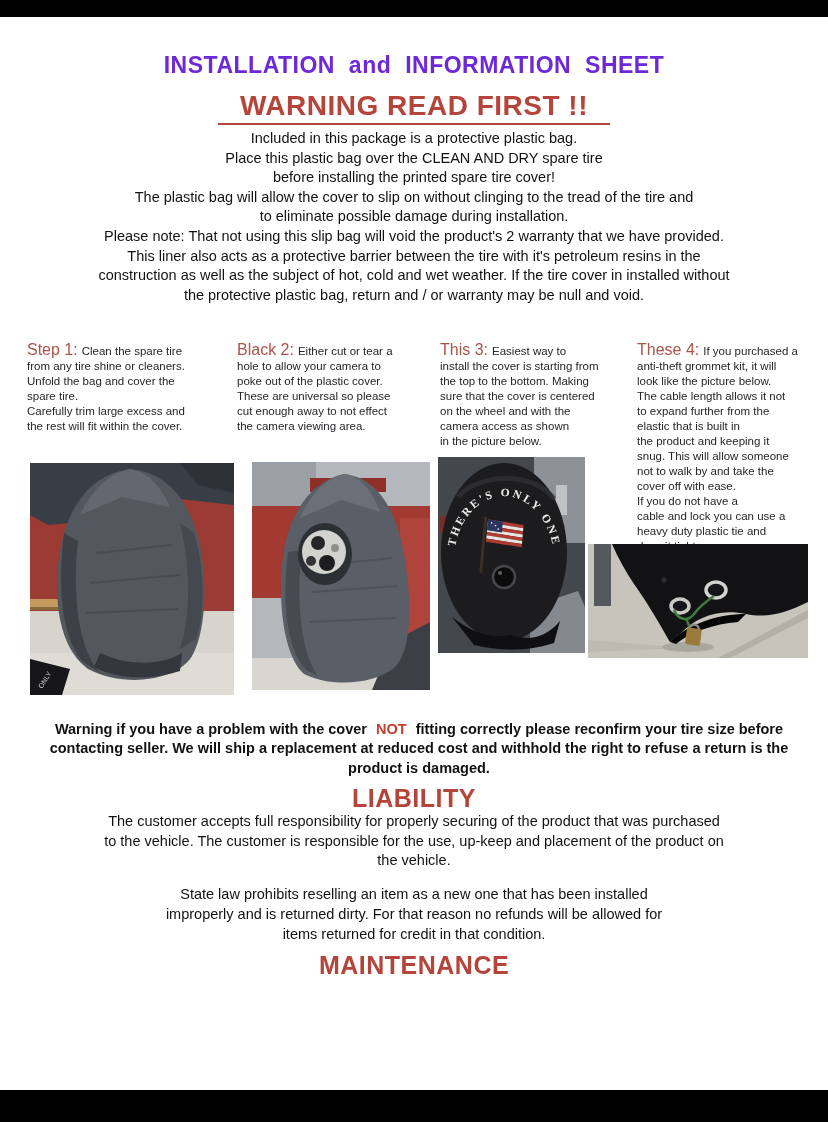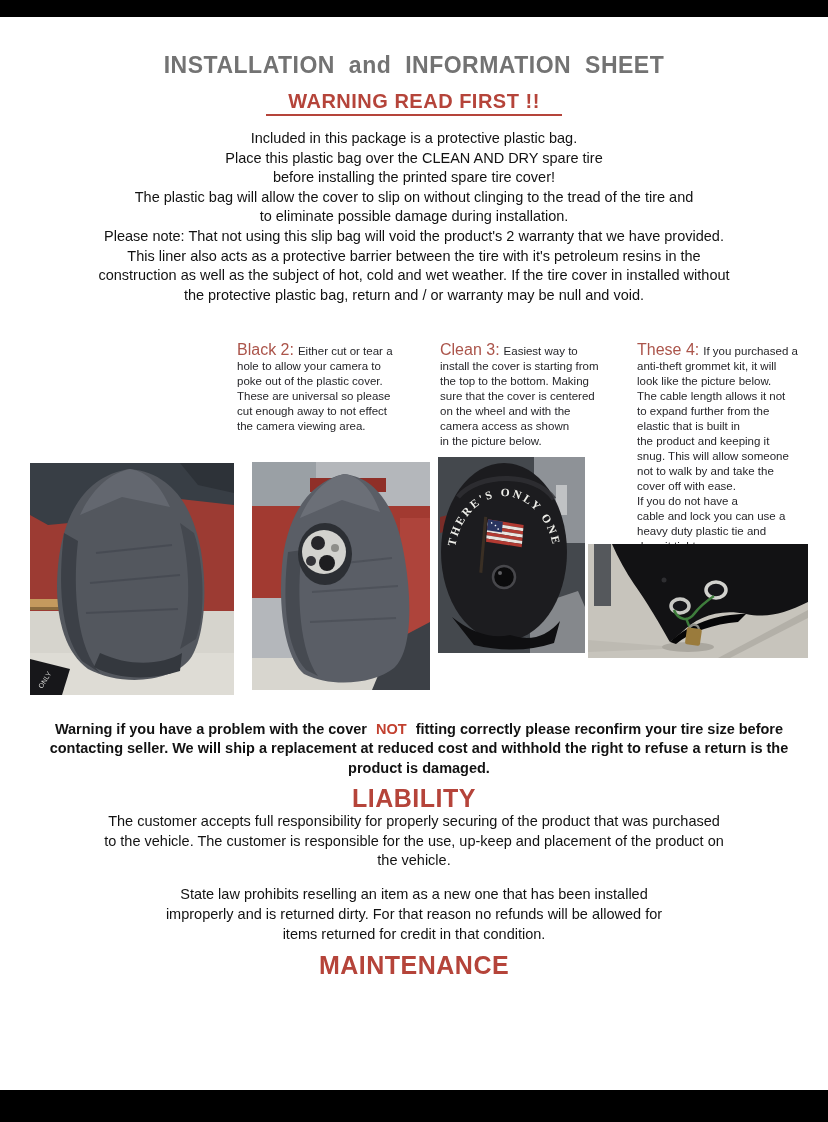--- a/index.html
+++ b/index.html
@@ -5,22 +5,22 @@
   html,body{margin:0;padding:0;background:#000;}
   .page{position:relative;width:828px;height:1122px;background:#fff;overflow:hidden;
         font-family:"Liberation Sans","DejaVu Sans",sans-serif;color:#151515;}
   .bar{position:absolute;left:0;width:828px;background:#000;}
   .bar-top{top:0;height:17px;}
   .bar-bottom{top:1090px;height:32px;}
 
   .abs{position:absolute;margin:0;}
 
   .title{top:52px;left:0;width:828px;text-align:center;font-size:23px;font-weight:700;
-         letter-spacing:.5px;word-spacing:7px;color:#737373;}
-  .warn-head{top:90px;left:0;width:828px;text-align:center;font-size:20px;font-weight:700;}
+         letter-spacing:.5px;word-spacing:7px;color:#6d28d9;}
+  .warn-head{top:90px;left:0;width:828px;text-align:center;font-size:28px;font-weight:700;}
   .warn-head span{display:inline-block;color:#b5443a;border-bottom:2px solid #b5443a;
                   padding:0 22px 1px 22px;letter-spacing:.5px;}
 
   .bodytext{white-space:pre-line;font-weight:400;font-size:14.5px;line-height:19.6px;color:#121212;}
   .intro{top:129px;left:6px;width:816px;text-align:center;}
   .note {top:227px;left:6px;width:816px;text-align:center;}
 
   .steps-zone{top:330px;left:0;width:828px;height:385px;}
   .step{position:absolute;top:0;font-size:11.5px;line-height:15px;color:#26262a;}
   .step .step-label{font-size:16px;color:#ab544a;margin-right:4px;}
@@ -64,30 +64,38 @@
 before installing the printed spare tire cover!
 The plastic bag will allow the cover to slip on without clinging to the tread of the tire and
 to eliminate possible damage during installation.</p>
   <p class="abs bodytext note">Please note: That not using this slip bag will void the product's 2 warranty that we have provided.
 This liner also acts as a protective barrier between the tire with it's petroleum resins in the
 construction as well as the subject of hot, cold and wet weather.  If the tire cover in installed without
 the protective plastic bag, return and / or warranty may be null and void.</p>
 
   <div class="abs steps-zone">
 
+    <p class="step step1">
+      <span class="step-label">Step 1:</span><span class="step-body">Clean the spare tire
+from any tire shine or cleaners.
+Unfold the bag and cover the
+spare tire.
+Carefully trim large excess and
+the rest will fit within the cover.</span>
+    </p>
     <p class="step step2">
       <span class="step-label">Black 2:</span><span class="step-body">Either cut or tear a
 hole to allow your camera to
 poke out of the plastic cover.
 These are universal so please
 cut enough away to not effect
 the camera viewing area.</span>
     </p>
     <p class="step step3">
-      <span class="step-label">Clean 3:</span><span class="step-body">Easiest way to
+      <span class="step-label">This 3:</span><span class="step-body">Easiest way to
 install the cover is starting from
 the top to the bottom. Making
 sure that the cover is centered
 on the wheel and with the
 camera access as shown
 in the picture below.</span>
     </p>
     <p class="step step4">
       <span class="step-label">These 4:</span><span class="step-body">If you purchased a
 anti-theft grommet kit, it will

